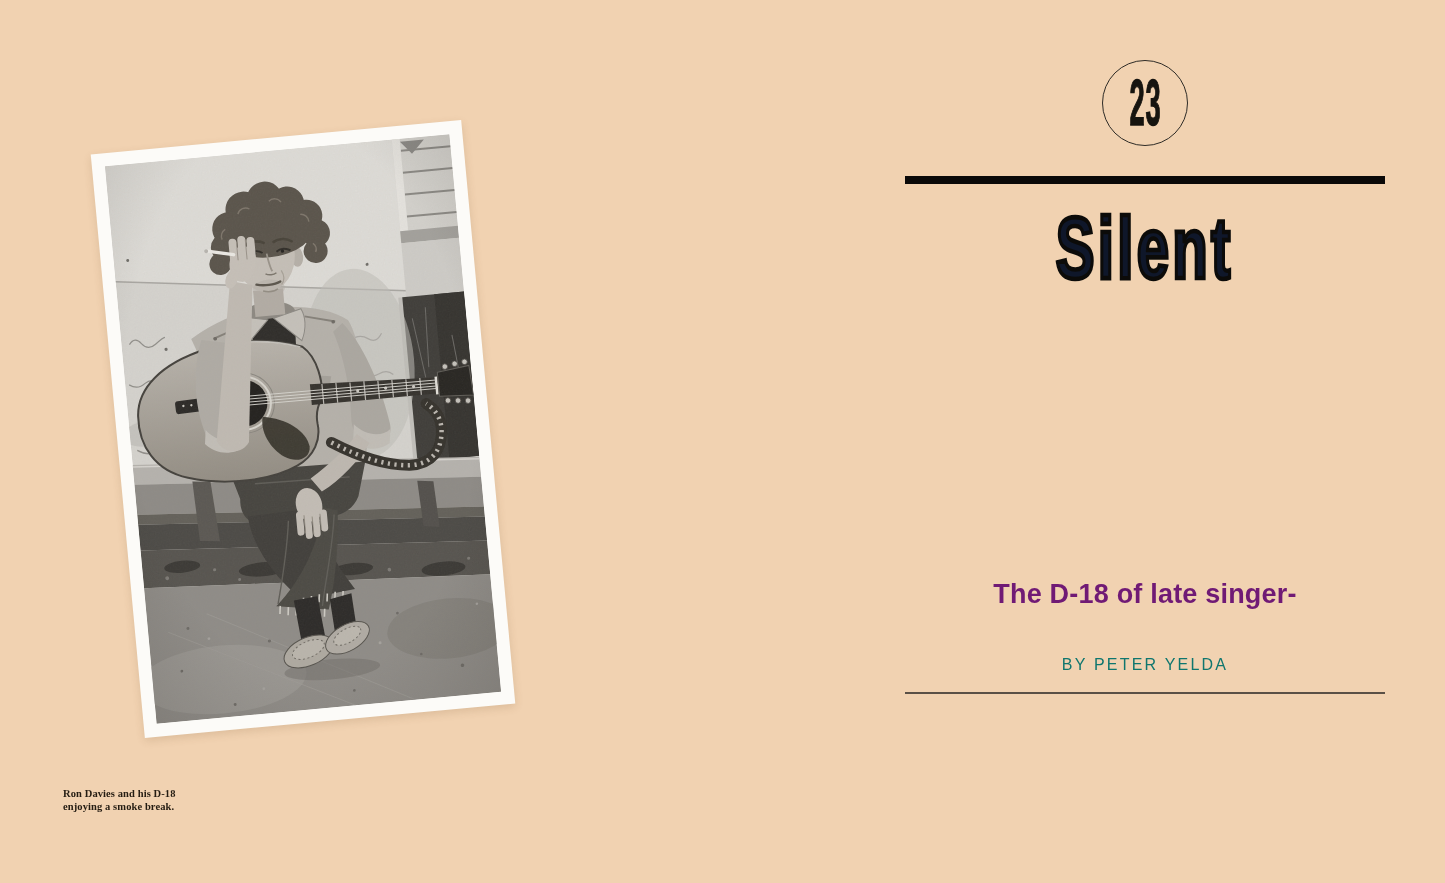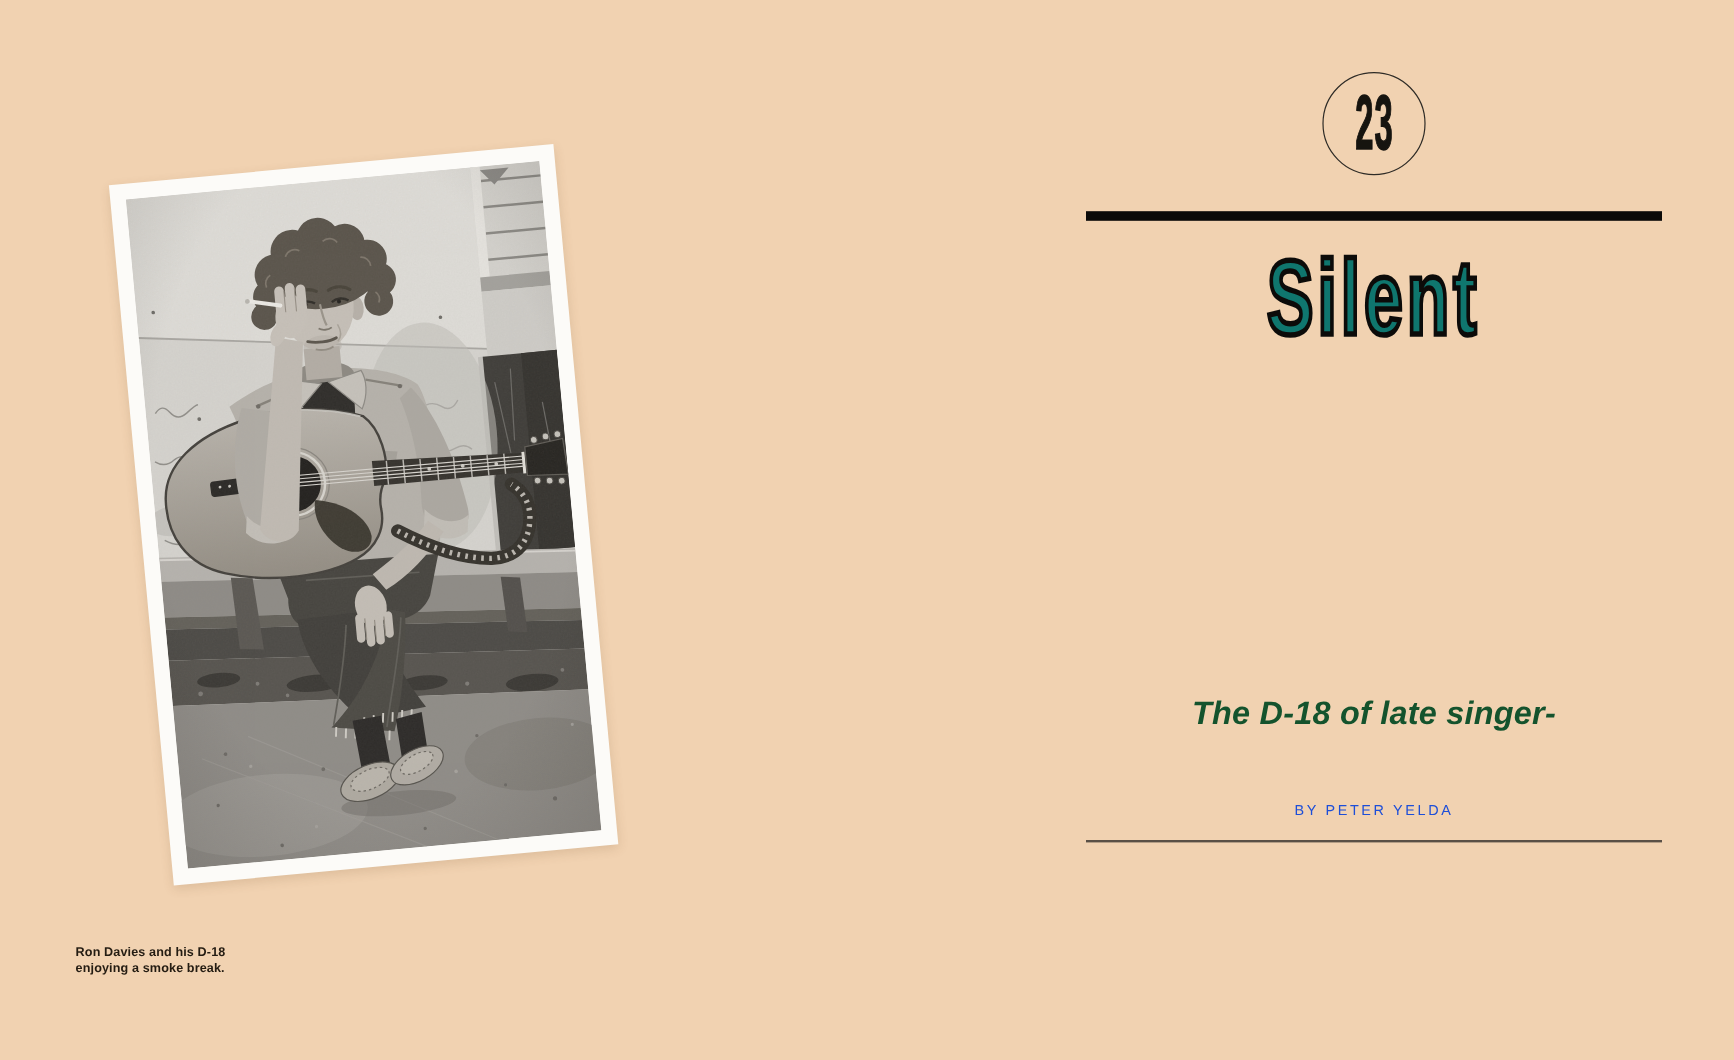--- a/index.html
+++ b/index.html
@@ -18,21 +18,21 @@
     width:372px; height:586px;
     padding:13px;
     background:#fcfbf8;
     transform:rotate(-5.3deg);
     box-shadow:0 3px 9px rgba(110,75,40,0.16);
   }
   .photo-frame svg { display:block; width:346px; height:560px; }
 
   .caption {
     position:absolute; left:63px; top:788px;
-    font-family:Liberation Sans, sans-serif;
+    font-family:Liberation Serif, serif;
     font-weight:bold;
     font-size:10.5px; line-height:12.5px;
     letter-spacing:0.1px;
     color:#241c12;
   }
 
   
   .right-col {
     position:absolute; left:905px; top:0;
     width:480px; height:883px;
@@ -55,45 +55,44 @@
   }
   .rule-thick {
     margin-top:30px;
     height:8px; width:100%;
     background:#0b0a09;
   }
   .title {
     margin-top:20px;
     font-size:88px; line-height:88px;
     font-weight:bold;
-    color:#0f766e;
+    color:#0f172a;
   }
   .title .tline {
     display:block;
   }
   .title .tline span {
     display:inline-block;
     transform:scaleX(0.66);
     -webkit-text-stroke:4.6px #0c0b09;
     letter-spacing:5px;
     white-space:nowrap;
   }
   .subtitle {
     margin-top:287px;
     font-size:27px; line-height:31px;
     font-weight:bold;
     letter-spacing:0.2px;
-    color:#14532d;
-    font-style:italic;
+    color:#701a75;
   }
   .byline {
-    margin-top:58px;
-    font-size:12px;
+    margin-top:46px;
+    font-size:16px;
     letter-spacing:2.2px;
-    color:#1d4ed8;
+    color:#0f766e;
   }
   .rule-thin {
     margin-top:18px;
     height:2px; width:100%;
     background:#5a5046;
   }
 </style>
 </head>
 <body>
 

